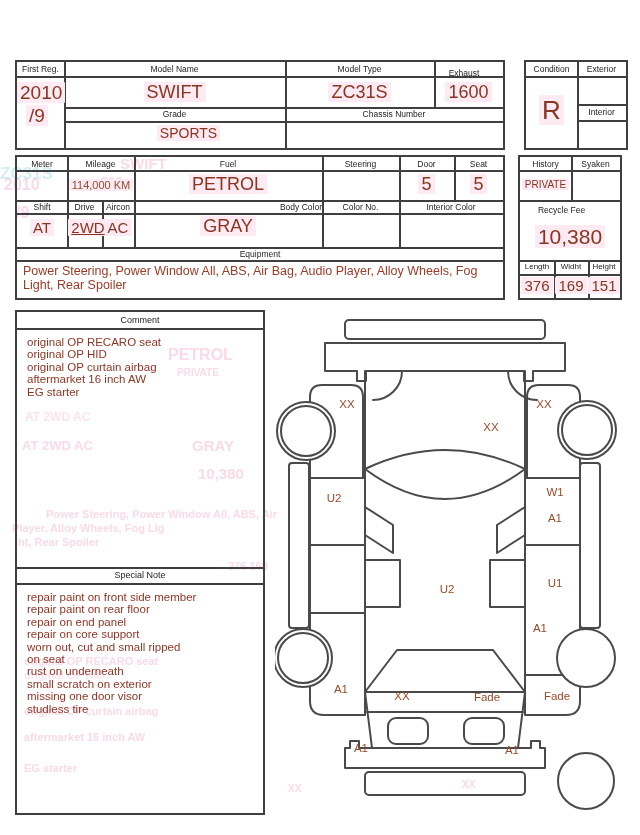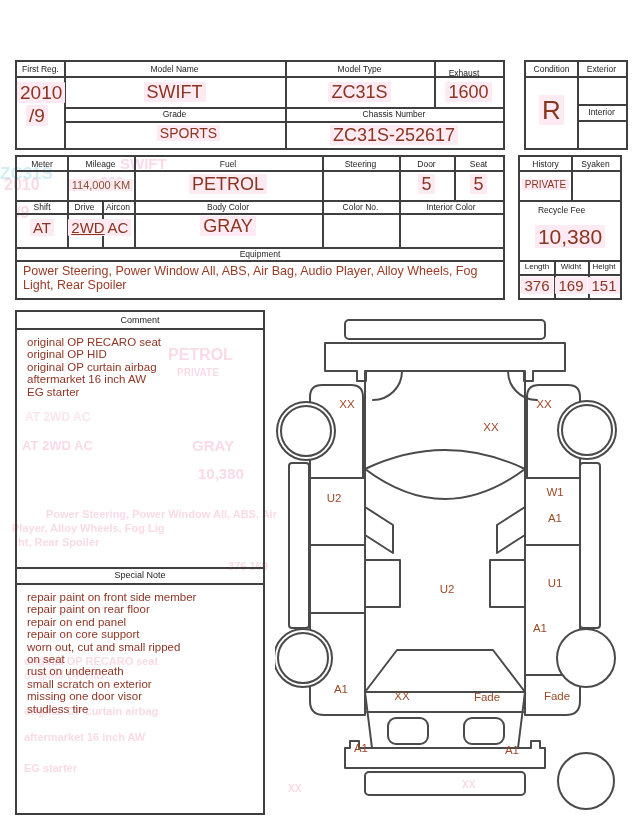--- a/index.html
+++ b/index.html
@@ -67,21 +67,20 @@
     <div class="lbl" style="left:417px;top:6px;width:60px;">Exhaust</div>
     <div class="lbl" style="left:47px;top:47px;width:221px;">Grade</div>
     <div class="lbl" style="left:268px;top:47px;width:218px;">Chassis Number</div>
 
     <div class="val" style="left:0px;top:20px;width:47px;font-size:19px;"><span class="hl">2010</span></div>
     <div class="val" style="left:0px;top:43px;width:40px;font-size:19px;"><span class="hl">/9</span></div>
     <div class="val" style="left:47px;top:20px;width:221px;font-size:18px;"><span class="hl">SWIFT</span></div>
     <div class="val" style="left:268px;top:20px;width:149px;font-size:18px;"><span class="hl">ZC31S</span></div>
     <div class="val" style="left:417px;top:20px;width:69px;font-size:18px;"><span class="hl">1600</span></div>
     <div class="val" style="left:47px;top:63px;width:221px;font-size:14px;margin-left:14px;"><span class="hl">SPORTS</span></div>
-    <div class="val" style="left:268px;top:63px;width:218px;font-size:18px;"><span class="hl">ZC31S-252617</span></div>
   </div>
 
   <div class="box" style="left:518px;top:60px;width:104px;height:90px;margin-left:6px;">
     <div class="hline" style="left:0;top:14px;width:100px;"></div>
     <div class="vline" style="left:51px;top:0;height:86px;"></div>
     <div class="hline" style="left:51px;top:42px;width:49px;"></div>
     <div class="hline" style="left:51px;top:58px;width:49px;"></div>
     <div class="lbl" style="left:0;top:2px;width:51px;">Condition</div>
     <div class="lbl" style="left:51px;top:2px;width:49px;">Exterior</div>
     <div class="lbl" style="left:51px;top:45px;width:49px;">Interior</div>
@@ -115,21 +114,21 @@
     <div class="lbl" style="left:437px;top:2px;width:49px;">Seat</div>
 
     <div class="val sml" style="left:38px;top:22px;width:92px;color:#8a5030;"><span class="hl">114,000 KM</span></div>
     <div class="val" style="left:117px;top:17px;width:188px;font-size:18px;"><span class="hl">PETROL</span></div>
     <div class="val" style="left:382px;top:17px;width:55px;font-size:18px;"><span class="hl">5</span></div>
     <div class="val" style="left:437px;top:17px;width:49px;font-size:18px;"><span class="hl">5</span></div>
 
     <div class="lbl" style="left:0;top:45px;width:50px;">Shift</div>
     <div class="lbl" style="left:50px;top:45px;width:35px;">Drive</div>
     <div class="lbl" style="left:85px;top:45px;width:32px;">Aircon</div>
-    <div class="lbl" style="left:117px;top:45px;width:188px;">Body Color</div>
+    <div class="lbl" style="left:117px;top:45px;width:188px;text-align:right;">Body Color</div>
     <div class="lbl" style="left:305px;top:45px;width:77px;">Color No.</div>
     <div class="lbl" style="left:382px;top:45px;width:104px;">Interior Color</div>
 
     <div class="val med" style="left:0;top:62px;width:50px;"><span class="hl">AT</span></div>
     <div class="val med" style="left:44px;top:62px;width:54px;text-decoration:underline;"><span class="hl">2WD</span></div>
     <div class="val med" style="left:85px;top:62px;width:32px;"><span class="hl">AC</span></div>
     <div class="val" style="left:117px;top:59px;width:188px;font-size:18px;"><span class="hl">GRAY</span></div>
 
     <div class="lbl" style="left:0;top:92px;width:486px;">Equipment</div>
     <div class="eq" style="left:6px;top:107px;width:476px;">Power Steering, Power Window  All, ABS, Air Bag, Audio Player, Alloy Wheels, Fog Light, Rear Spoiler</div>

